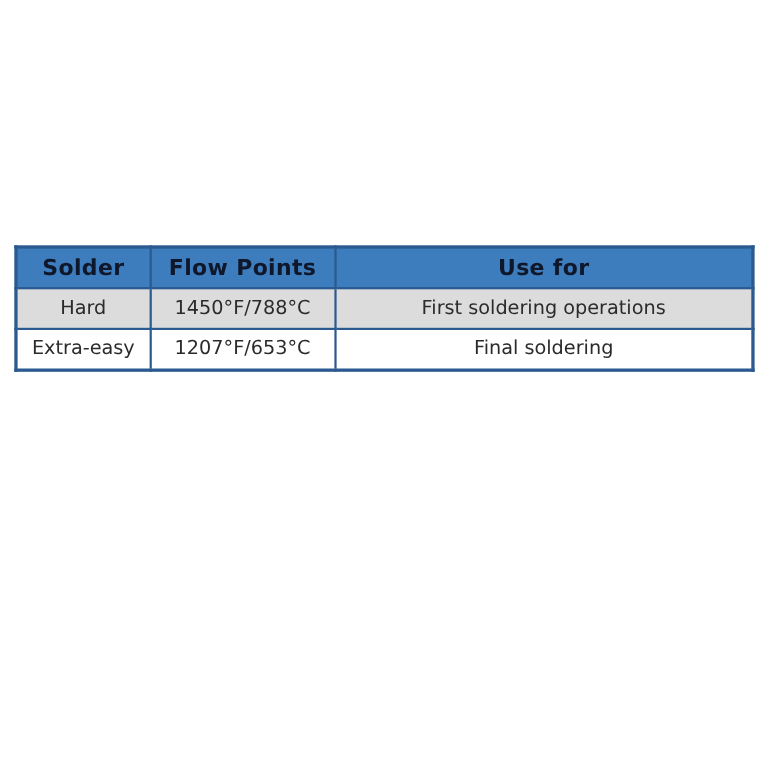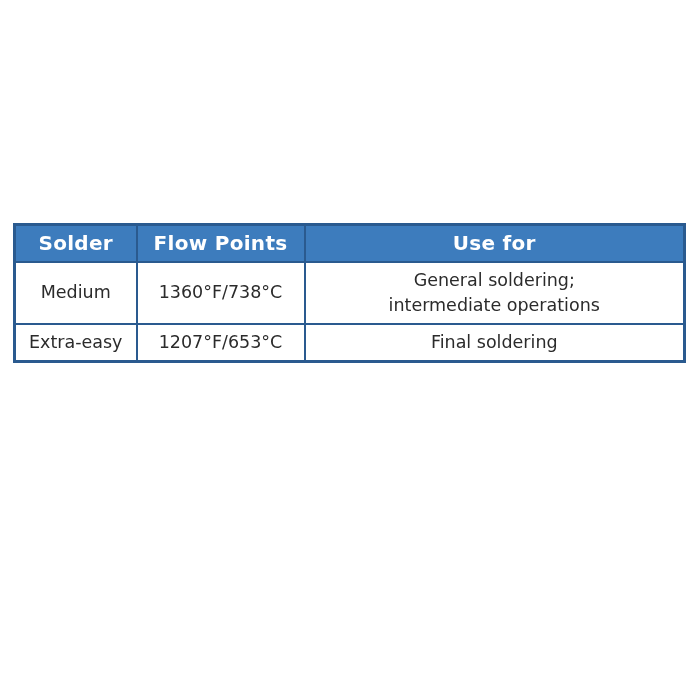--- a/index.html
+++ b/index.html
@@ -31,21 +31,21 @@
   table.solder-table td {
     border: 2px solid #2a5a8f;
     text-align: center;
     vertical-align: middle;
     padding: 2px 6px;
     font-size: 17.5px;
     line-height: 1.45;
   }
   table.solder-table thead th {
     background: #3d7cbd;
-    color: #ffffff;
+    color: #0f172a;
     font-size: 20px;
     font-weight: bold;
     height: 31px;
     letter-spacing: 0.3px;
   }
   col.c-solder  { width: 122px; }
   col.c-flow    { width: 168px; }
   col.c-use     { width: 380px; }
   tr.row-single td { height: 31px; }
   tr.row-tall   td { height: 56px; }
@@ -64,25 +64,24 @@
       <col class="c-use">
     </colgroup>
     <thead>
       <tr>
         <th>Solder</th>
         <th>Flow Points</th>
         <th>Use for</th>
       </tr>
     </thead>
     <tbody>
-      <tr class="row-tall row-plain">
-        <td>Medium</td>
-        <td>1360°F/738°C</td>
-        <td class="use-cell">General soldering;
-intermediate operations</td>
+      <tr class="row-single row-alt">
+        <td>Hard</td>
+        <td>1450°F/788°C</td>
+        <td class="use-cell">First soldering operations</td>
       </tr>
       <tr class="row-single row-plain">
         <td>Extra-easy</td>
         <td>1207°F/653°C</td>
         <td class="use-cell">Final soldering</td>
       </tr>
     </tbody>
   </table>
 </div>
 

